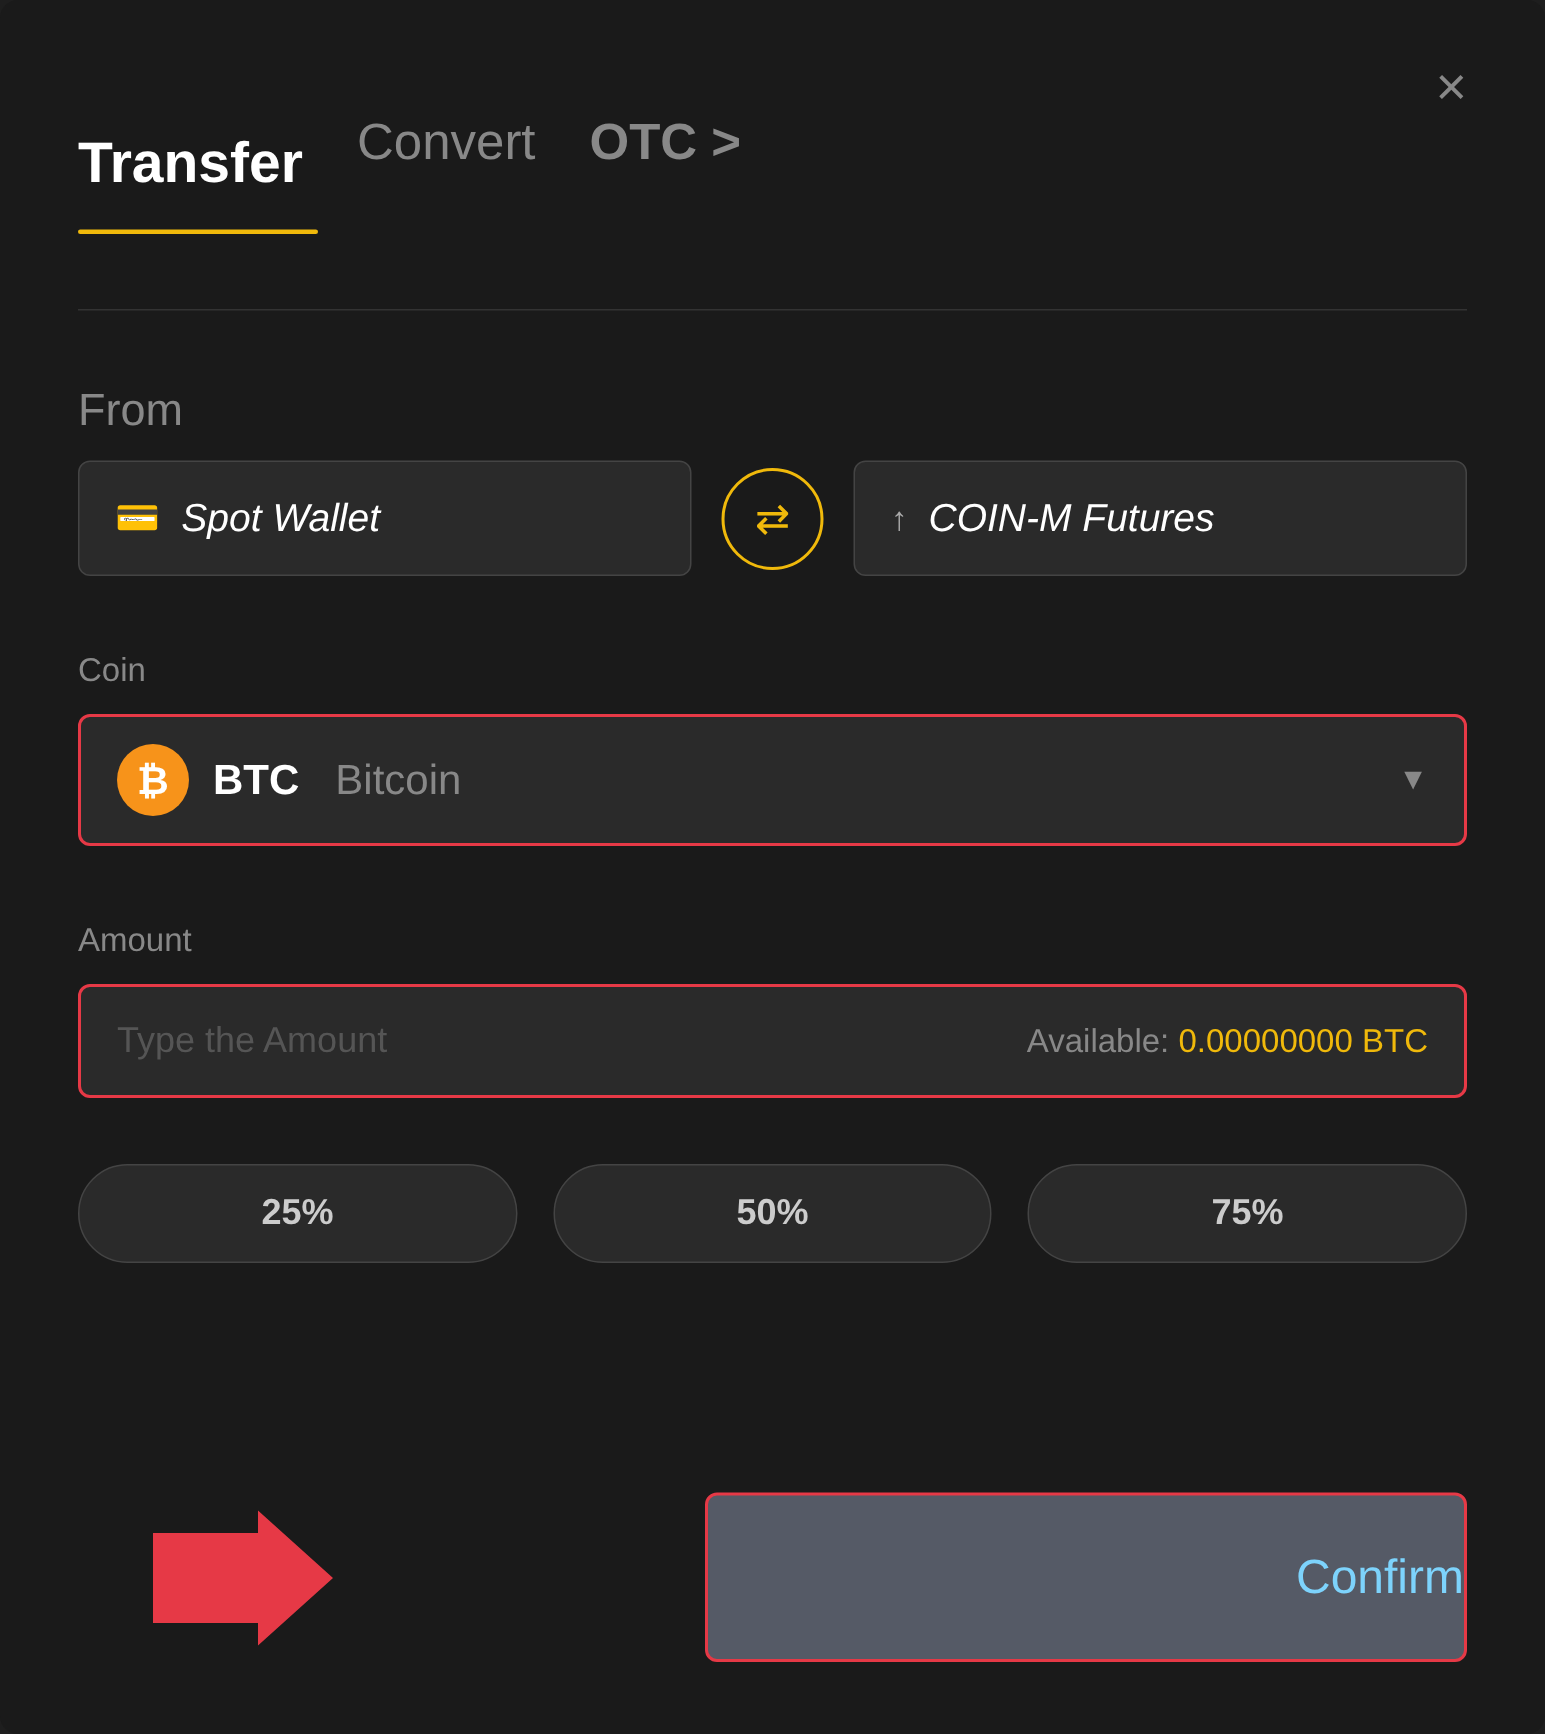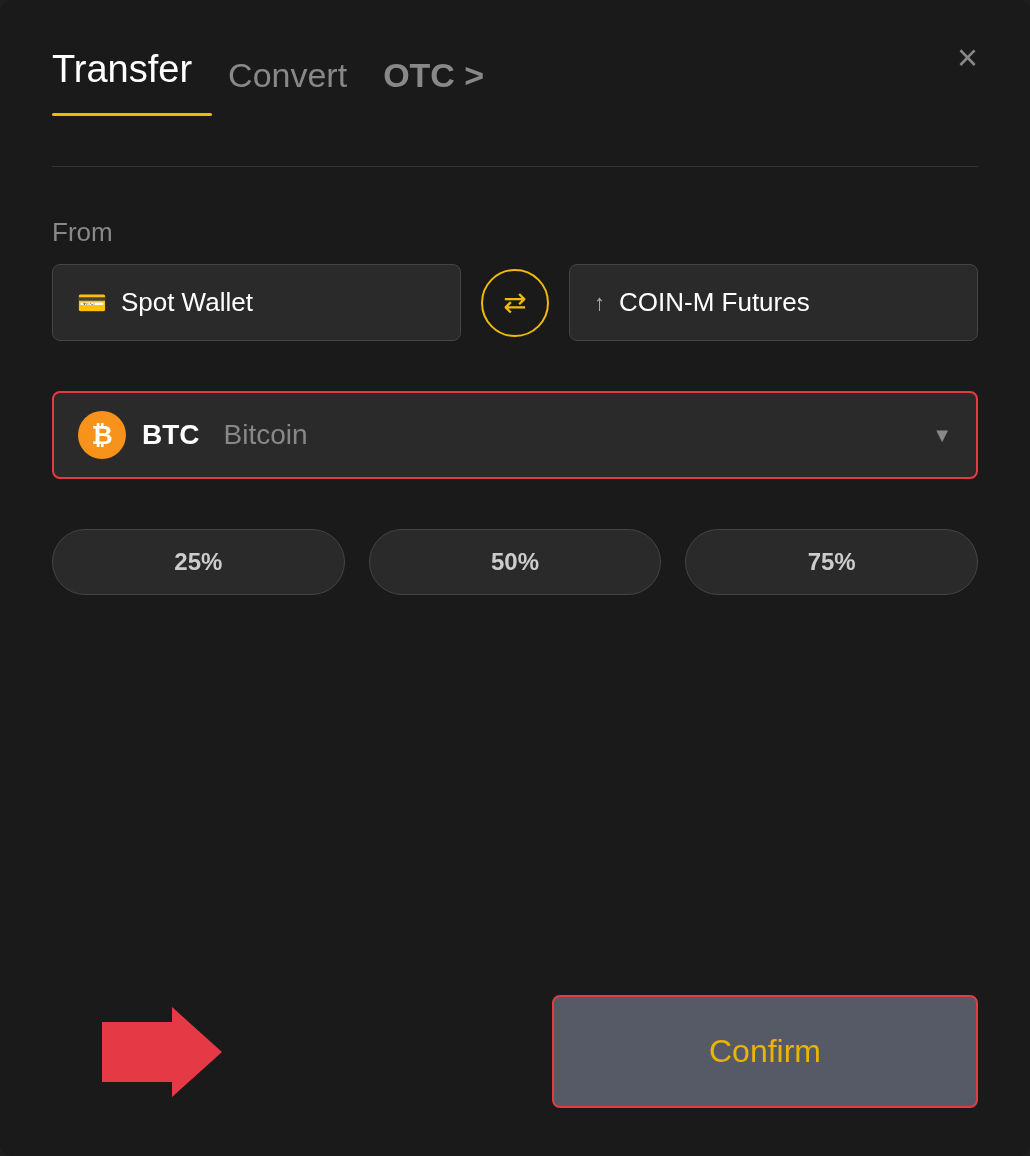--- a/index.html
+++ b/index.html
@@ -27,24 +27,25 @@
     
     .header {
       display: flex;
       align-items: center;
       gap: 36px;
       margin-bottom: 0;
     }
 
     .tab-transfer {
       font-size: 38px;
-      font-weight: 400;
+      font-weight: 700;
       color: #ffffff;
       cursor: pointer;
       padding-bottom: 12px;
+      margin-top: 40px;
     }
 
     .tab-convert {
       font-size: 34px;
       font-weight: 400;
       color: #888;
       cursor: pointer;
     }
 
     .tab-otc {
@@ -90,21 +91,21 @@
       margin-bottom: 50px;
     }
 
     .from-to-labels {
       display: flex;
       gap: 0;
       margin-bottom: 16px;
     }
 
     .from-label {
-      font-size: 26px;
+      font-size: 30px;
       color: #888;
       flex: 1;
     }
 
     .to-label {
       font-size: 22px;
       color: #888;
       flex: 1;
       padding-left: 16px;
     }
@@ -129,20 +130,21 @@
 
     .wallet-icon {
       font-size: 24px;
       color: #888;
     }
 
     .wallet-name {
       font-size: 26px;
       color: #fff;
       font-weight: 500;
+      font-style: italic;
     }
 
     .swap-btn {
       width: 68px;
       height: 68px;
       border-radius: 50%;
       border: 2.5px solid #f0b90b;
       background: transparent;
       display: flex;
       align-items: center;
@@ -277,30 +279,30 @@
       align-items: center;
     }
 
     
     .arrow-svg {
       width: 120px;
       height: 100px;
     }
 
     .confirm-btn {
-      width: 426px;
+      width: 508px;
       padding: 36px 0;
       background: #555a66;
       border: 2.5px solid #e63946;
       border-radius: 8px;
       font-size: 32px;
       font-weight: 500;
-      color: #eab308;
-      cursor: pointer;
-      text-align: center;
+      color: #7dd3fc;
+      cursor: pointer;
+      text-align: right;
     }
   </style>
 </head>
 <body>
 
 <div class="modal">
 
   <div class="header">
     <div class="tab-transfer">Transfer</div>
     <div class="tab-convert">Convert</div>
@@ -325,30 +327,41 @@
         <span class="swap-icon">⇄</span>
       </button>
       <div class="wallet-selector">
         <span class="wallet-icon" style="font-size:22px; color:#aaa;">↑</span>
         <span class="wallet-name">COIN-M Futures</span>
       </div>
     </div>
   </div>
 
   <div class="coin-section">
+    <div class="section-label">Coin</div>
     <div class="coin-selector">
       <div class="btc-icon">
         <span>₿</span>
       </div>
       <span class="coin-name">BTC</span>
       <span class="coin-fullname">Bitcoin</span>
       <span class="chevron-down">▼</span>
     </div>
   </div>
 
+  <div class="amount-section">
+    <div class="section-label">Amount</div>
+    <div class="amount-input-box">
+      <span class="amount-placeholder">Type the Amount</span>
+      <span class="available-text">
+        <span>Available:</span>
+        <span class="available-amount">0.00000000 BTC</span>
+      </span>
+    </div>
+  </div>
 
   <div class="pct-buttons">
     <button class="pct-btn">25%</button>
     <button class="pct-btn">50%</button>
     <button class="pct-btn">75%</button>
   </div>
 
   <div class="confirm-row">
 
     <div class="arrow-container">

